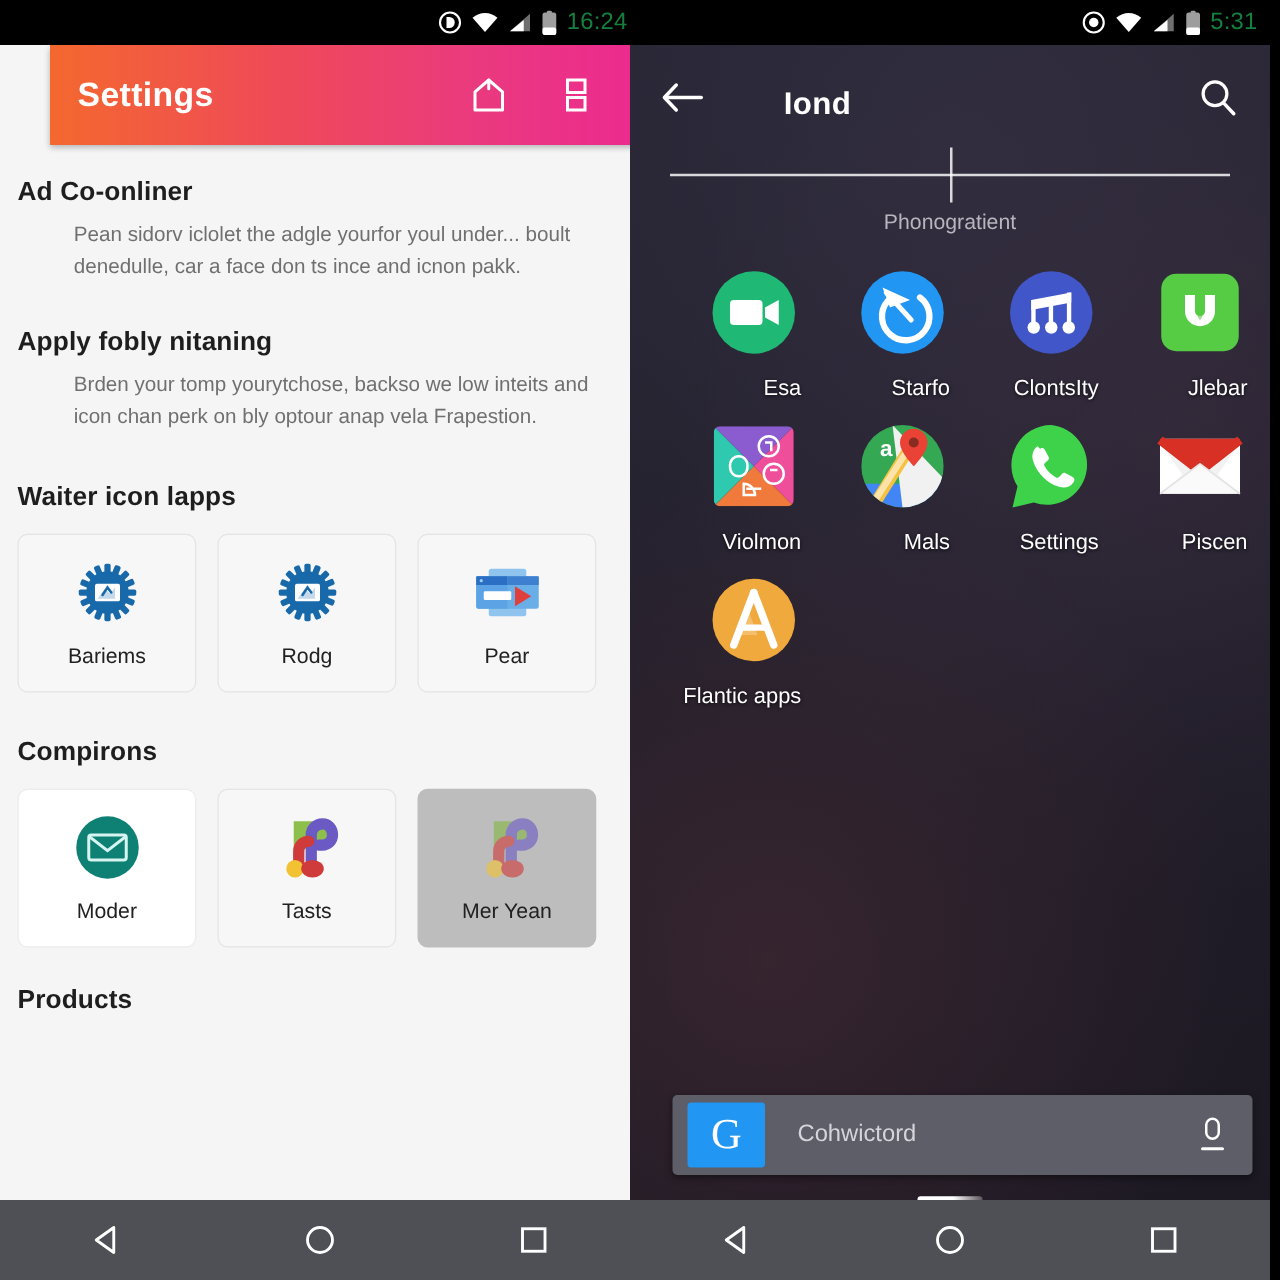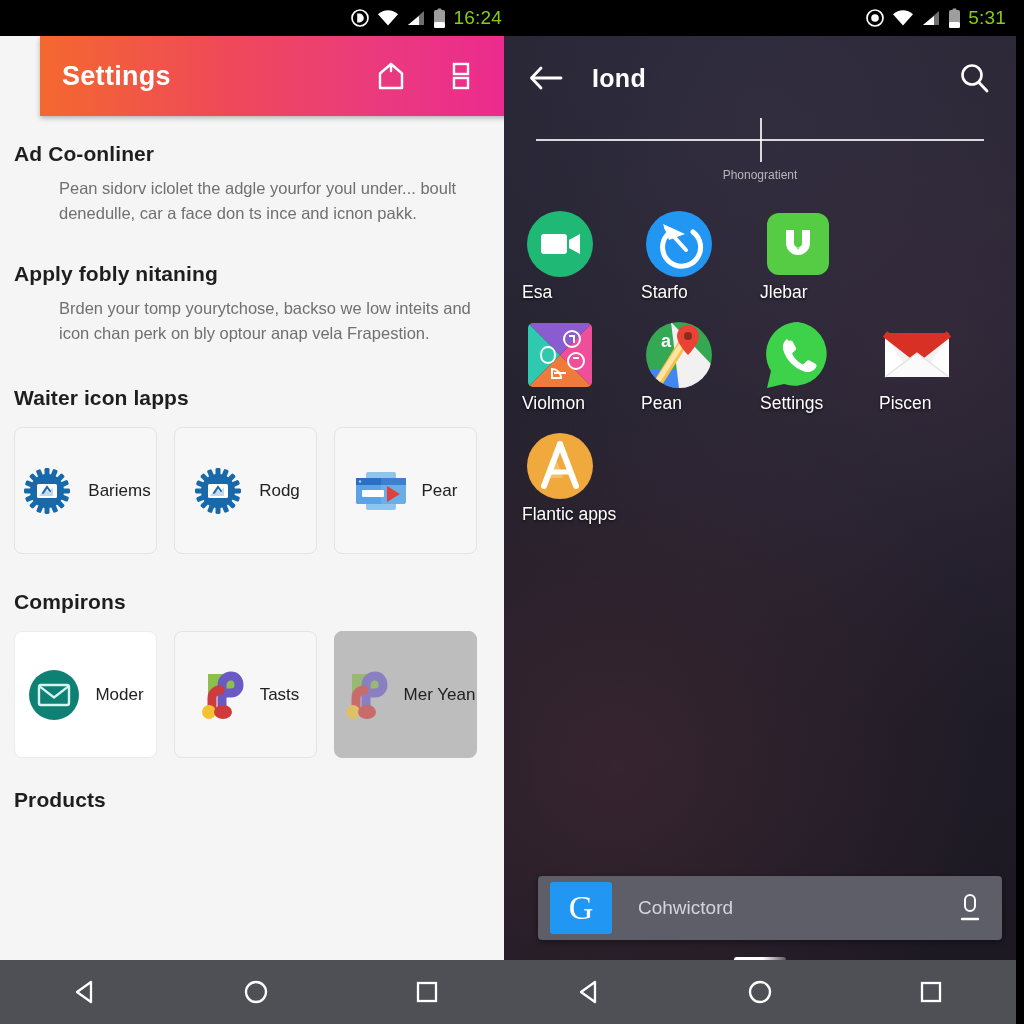--- a/index.html
+++ b/index.html
@@ -8,21 +8,21 @@
 
   .screen { position:absolute; top:0; width:512px; height:1024px; overflow:hidden; }
   .screen-left  { left:0;   background:#f5f5f5; }
   .screen-right { left:504px; background:#1d1a26; }
 
   
   .statusbar {
     height:36px; background:#000; display:flex; align-items:center;
     justify-content:flex-end; padding-right:10px; gap:7px;
   }
-  .sb-time { color:#84cc16; font-size:19px; font-weight:400; letter-spacing:.2px; }
+  .sb-time { color:#15803d; font-size:19px; font-weight:400; letter-spacing:.2px; }
   .sb-ico { display:block; }
 
   
   .appbar {
     height:80px;
     background:linear-gradient(90deg,#f4682f 0%,#ef4a57 38%,#ea3a7e 72%,#ec2a8f 100%);
     display:flex; align-items:center; padding:0 22px;
     box-shadow:0 2px 5px rgba(0,0,0,.28);
     position:relative;
     margin-left:40px;
@@ -42,21 +42,21 @@
   .blk-1 { padding-top:26px; }
   .blk-2 { padding-top:36px; }
   .blk-3 { padding-top:40px; }
   .blk-4 { padding-top:36px; }
   .blk-5 { padding-top:30px; }
 
   .card-row { display:flex; gap:17px; margin-top:17px; }
   .card {
     width:143px; height:127px; border-radius:8px; background:#f7f7f7;
     border:1px solid #e4e4e4;
-    display:flex; flex-direction:row; align-items:center; justify-content:center;
+    display:flex; flex-direction:column; align-items:center; justify-content:center;
     gap:14px;
   }
   .card.white { background:#fff; border-color:#ececec; }
   .card.selected { background:#bdbdbd; border-color:#bdbdbd;text-align:right; }
   .card-label { font-size:17px; color:#212121; }
   .card-icon { width:54px; height:54px; display:flex; align-items:center; justify-content:center; }
 
   
   .navbar {
     position:absolute; bottom:0; left:0; width:512px; height:64px;
@@ -67,33 +67,33 @@
 
   
   .launcher {
     position:relative; height:988px;
     background:
       radial-gradient(circle at 22% 74%, rgba(90,50,60,.40) 0%, rgba(0,0,0,0) 46%),
       radial-gradient(circle at 84% 30%, rgba(70,50,70,.35) 0%, rgba(0,0,0,0) 48%),
       radial-gradient(circle at 50% 8%, rgba(60,58,80,.45) 0%, rgba(0,0,0,0) 55%),
       linear-gradient(170deg,#252330 0%,#221f2b 40%,#1b1822 100%);
   }
-  .folder-head { padding:22px 22px 0 22px; display:flex; align-items:center; }
+  .folder-head { padding:22px 22px 0 22px; display:flex; align-items:flex-end;gap:35px; }
   .folder-back { width:40px; height:40px; display:flex; align-items:center; justify-content:center; }
   .folder-title { color:#fff; font-size:25px; font-weight:bold; margin-left:26px; flex:1; letter-spacing:.3px; }
   .folder-search { width:40px; height:40px; display:flex; align-items:center; justify-content:center; }
 
   .divider-wrap { position:relative; margin:20px 32px 0 32px; height:46px; }
   .divider-line { position:absolute; top:21px; left:0; right:0; height:2px; background:rgba(255,255,255,.82); }
   .divider-handle { position:absolute; left:50%; top:0; width:2px; height:44px; background:rgba(255,255,255,.82); }
-  .folder-sub { text-align:center; color:#b9b5bd; font-size:12px; margin-top:4px; }
+  .folder-sub { text-align:center; color:#b9b5bd; font-size:17px; margin-top:4px; }
 
   .app-grid { margin-top:24px; padding:0 18px; }
   .app-row { display:flex; margin-bottom:14px; }
-  .app-cell { width:119px; display:flex; flex-direction:column; align-items:flex-start; gap:0; }
+  .app-cell { width:119px; display:flex; flex-direction:column; align-items:flex-end; gap:12px; }
   .app-icon { width:76px; height:76px; display:flex; align-items:center; justify-content:center; }
   .app-label { color:#fff; font-size:17.5px; text-shadow:0 1px 3px rgba(0,0,0,.8); white-space:nowrap; }
 
   .searchbar {
     position:absolute; left:34px; right:14px; bottom:84px;
     height:64px; background:#5d5e68; border-radius:4px;
     display:flex; align-items:center; padding:0 12px;
     box-shadow:0 2px 6px rgba(0,0,0,.4);
   }
   .g-badge {
@@ -402,20 +402,35 @@
               <path d="M52 26a19 19 0 11-26 3" fill="none" stroke="#fff" stroke-width="5" stroke-linecap="round"></path>
               <path d="M22 18l6 16 16-6z" fill="#fff"></path>
               <path d="M25 22l20 22" stroke="#fff" stroke-width="4" stroke-linecap="round"></path>
             </svg>
           </span>
           <span class="app-label">Starfo</span>
         </div>
         <div class="app-cell">
           <span class="app-icon">
             <svg width="76" height="76" viewBox="0 0 76 76">
+              <circle cx="38" cy="38" r="33" fill="#4056c9"></circle>
+              <path d="M22 28l32-6v8l-32 6z" fill="#fff"></path>
+              <rect x="22" y="28" width="3.5" height="20" fill="#fff"></rect>
+              <rect x="36" y="26" width="3.5" height="22" fill="#fff"></rect>
+              <rect x="50.5" y="22" width="3.5" height="26" fill="#fff"></rect>
+              <circle cx="24" cy="50" r="5" fill="#fff"></circle>
+              <circle cx="38" cy="50" r="5" fill="#fff"></circle>
+              <circle cx="52" cy="50" r="5" fill="#fff"></circle>
+            </svg>
+          </span>
+          <span class="app-label">ClontsIty</span>
+        </div>
+        <div class="app-cell">
+          <span class="app-icon">
+            <svg width="76" height="76" viewBox="0 0 76 76">
               <rect x="7" y="7" width="62" height="62" rx="12" fill="#55cc44"></rect>
               <path d="M26 24v13a12 12 0 0024 0V24h-8v13a4 4 0 01-8 0V24z" fill="#fff"></path>
               <path d="M38 33c3 3 3 8 0 11-3-3-3-8 0-11z" fill="#55cc44" opacity=".6"></path>
             </svg>
           </span>
           <span class="app-label">Jlebar</span>
         </div>
       </div>
 
       <div class="app-row">
@@ -457,21 +472,21 @@
                 <path d="M5 52h66v19H5z" fill="#4285f4"></path>
                 <path d="M30 5L71 48v23H38z" fill="#f1f1f1"></path>
                 <path d="M8 72L44 14l8 5L16 76z" fill="#f6c244"></path>
                 <path d="M10 70L45 16l4 3L14 73z" fill="#fff" opacity=".55"></path>
               </g>
               <text x="20" y="30" font-family="Liberation Sans, sans-serif" font-size="18" font-weight="bold" fill="#fff">a</text>
               <path d="M47 8c6 0 11 5 11 11 0 8-11 19-11 19S36 27 36 19c0-6 5-11 11-11z" fill="#ea4335"></path>
               <circle cx="47" cy="19" r="4" fill="#8a2b22"></circle>
             </svg>
           </span>
-          <span class="app-label">Pean</span>
+          <span class="app-label">Mals</span>
         </div>
         <div class="app-cell">
           <span class="app-icon">
             <svg width="76" height="76" viewBox="0 0 76 76">
               <path d="M38 5a32 32 0 00-27 49L7 71l17-4A32 32 0 1038 5z" fill="#3ed14a"></path>
               <path d="M29 24c1.5-1 3-0.6 3.8 0.8l3 5.6c0.6 1.1 0.4 2.1-0.6 3l-2.3 2c-0.7 0.7-0.8 1.4-0.3 2.3 2 3.8 5.4 7.2 9.3 9.2 0.9 0.5 1.7 0.4 2.4-0.3l2.2-2.4c0.9-1 1.9-1.2 3-0.6l5.6 3c1.5 0.8 1.9 2.4 0.9 3.9-2.6 3.9-7 5.4-11.8 3.9-9.8-3.1-17.6-10.9-20.7-20.7-1.5-4.8 0-9.2 3.5-11.7z" fill="#fff"></path>
             </svg>
           </span>
           <span class="app-label">Settings</span>
         </div>

